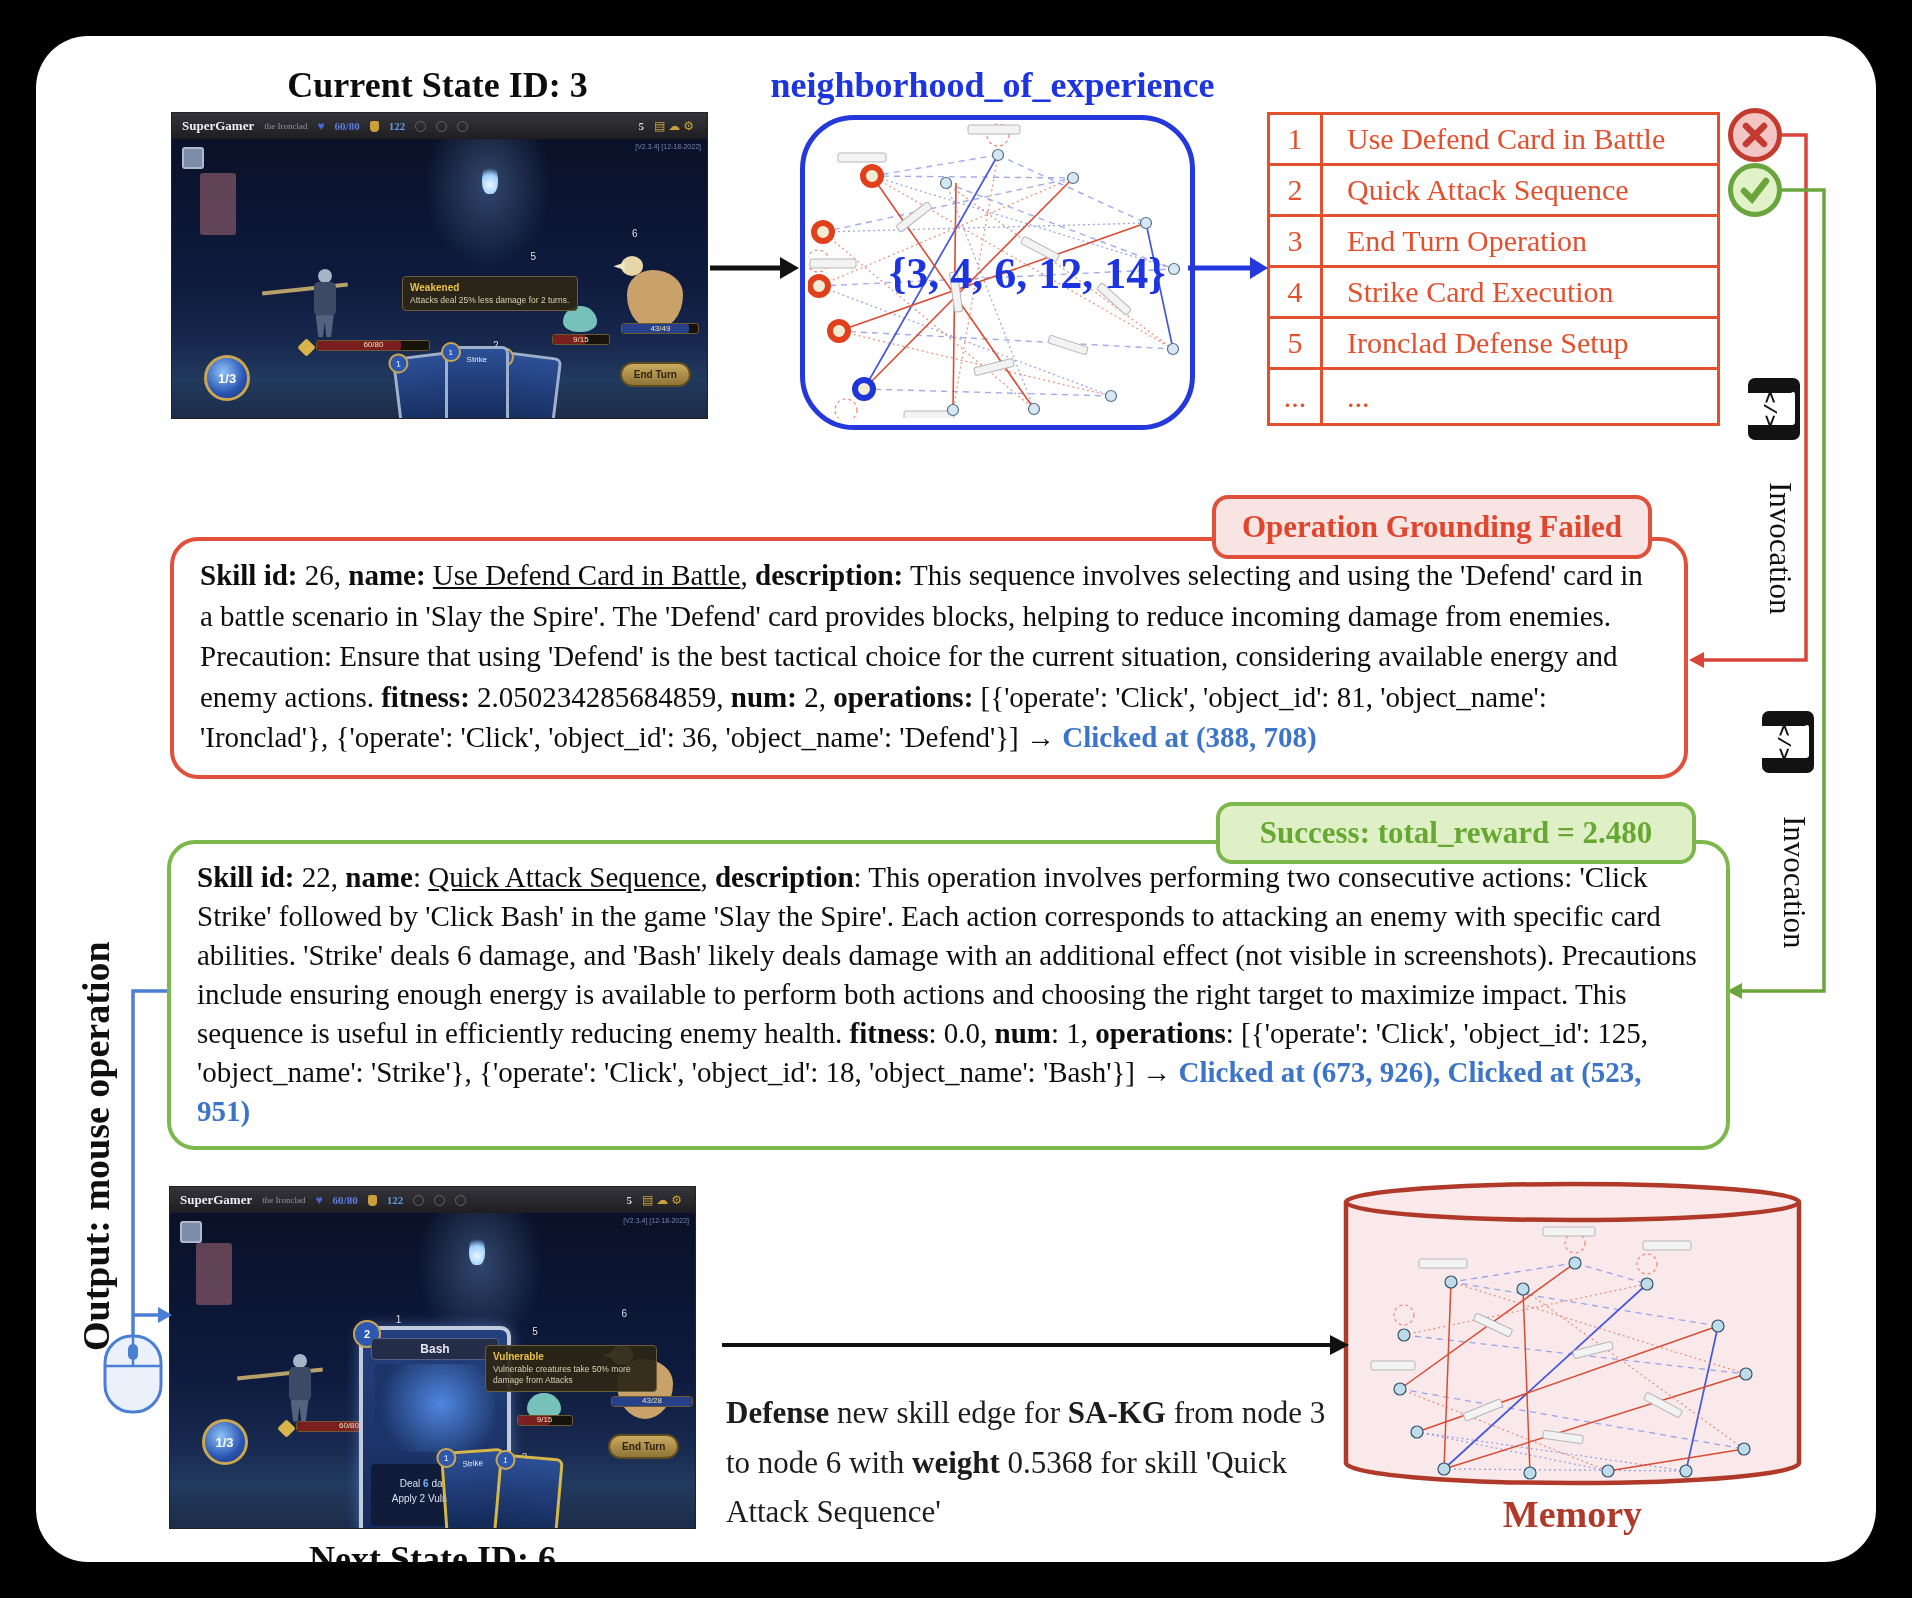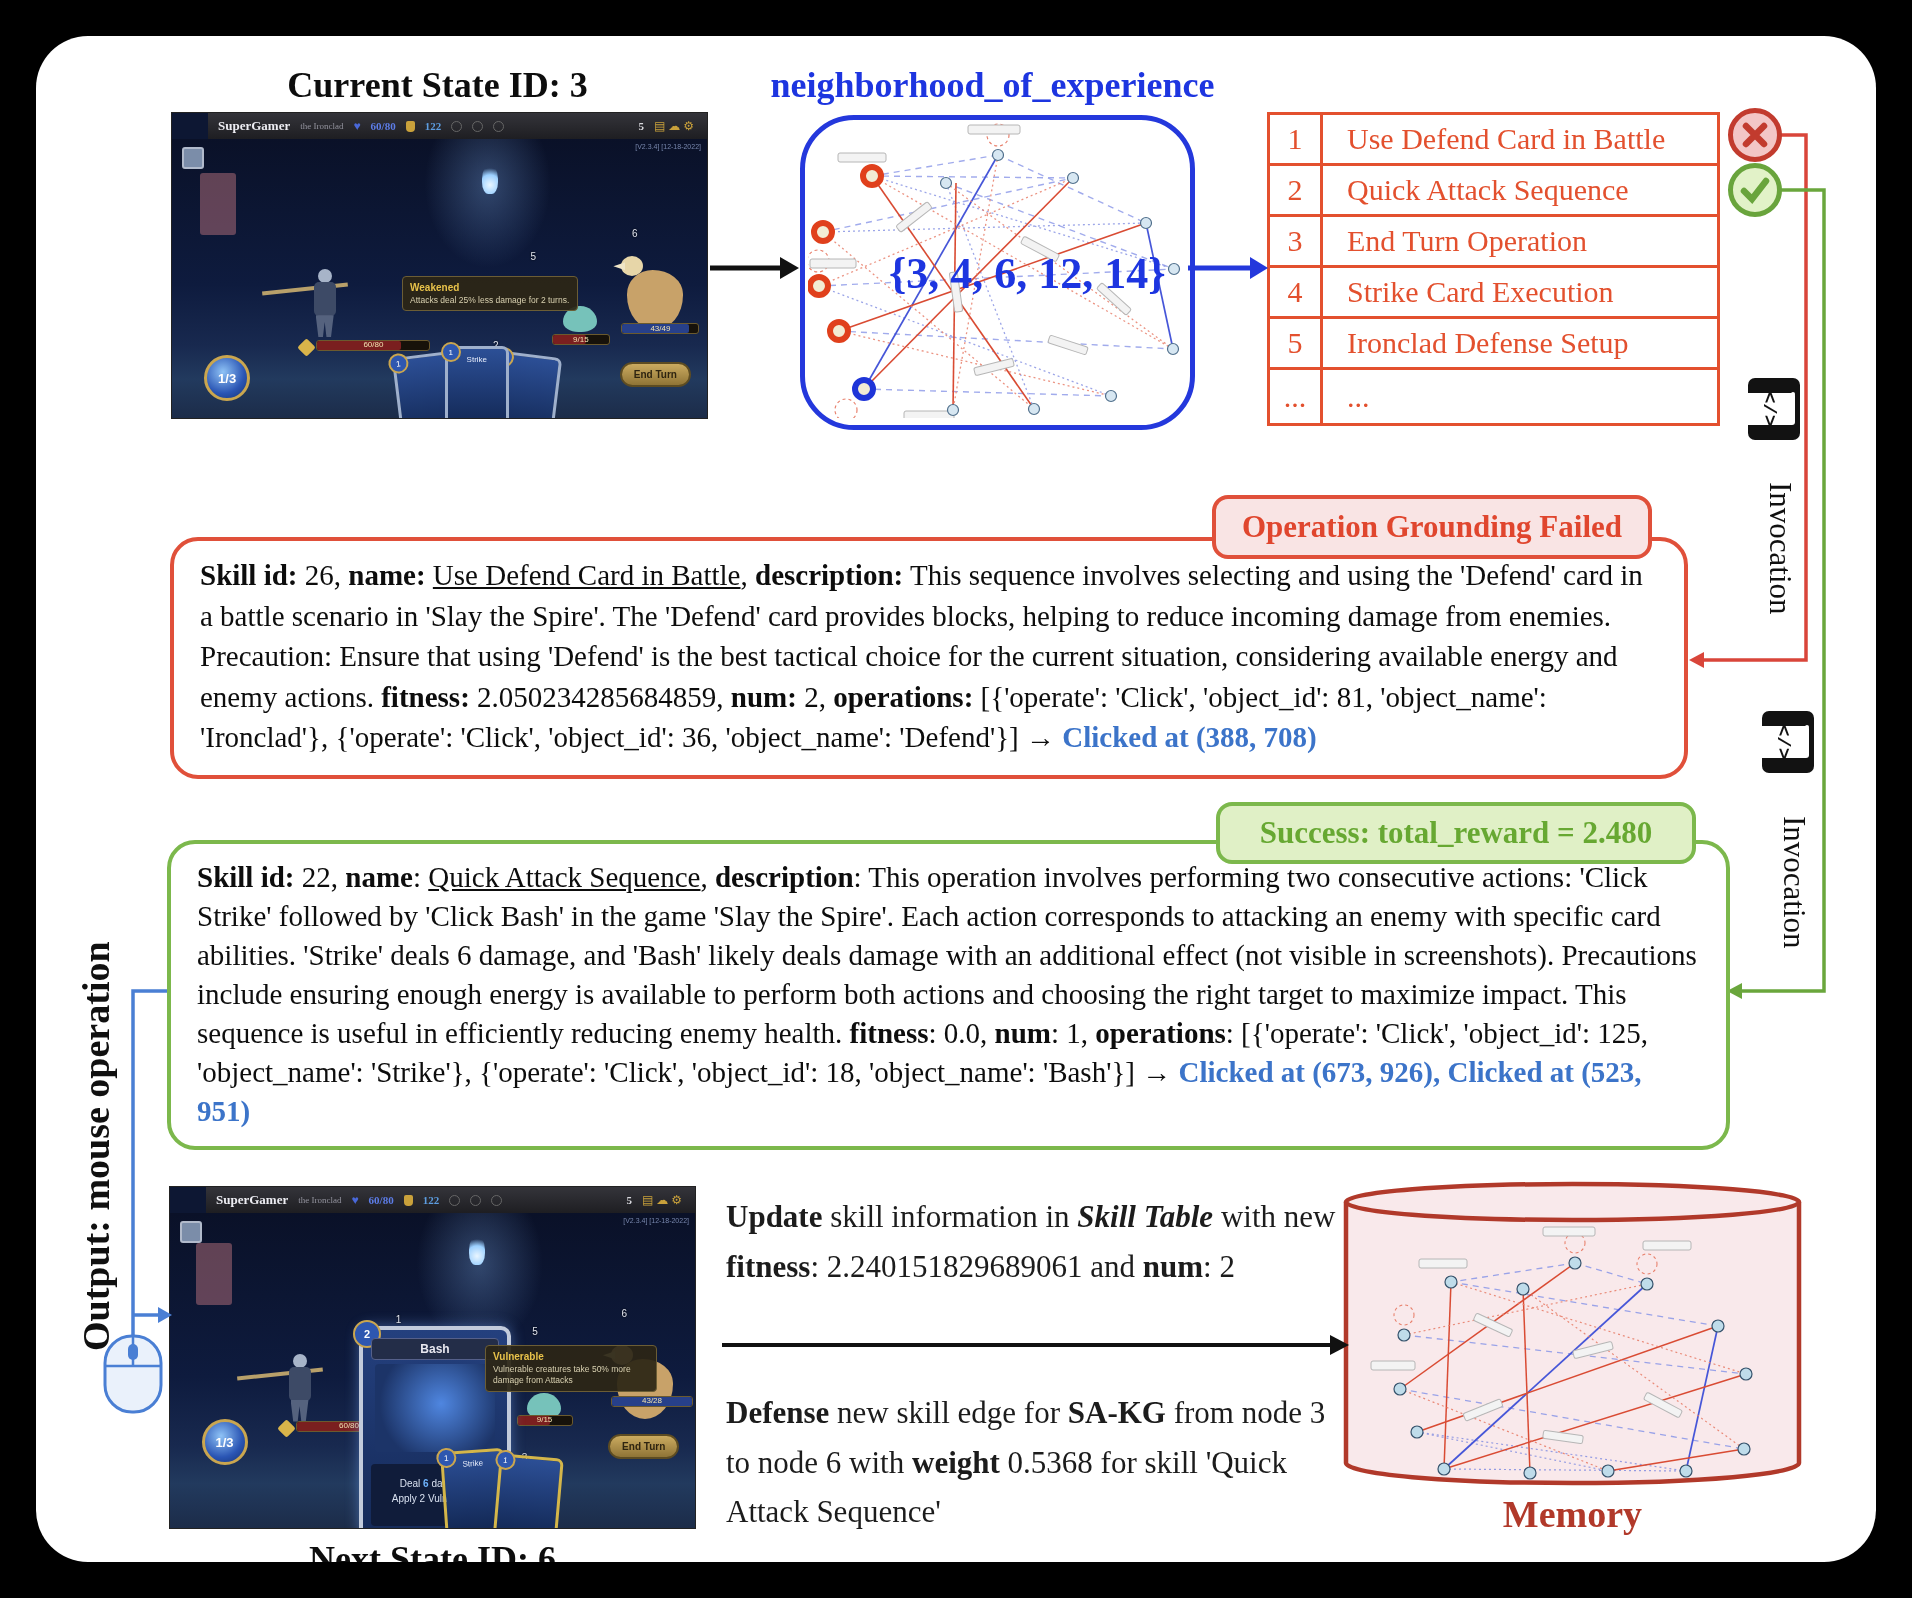--- a/index.html
+++ b/index.html
@@ -2,21 +2,21 @@
 <html><head>
 <meta charset="utf-8">
 <style>
   html,body{margin:0;padding:0;}
   body{width:1912px;height:1598px;background:#000;position:relative;font-family:"Liberation Serif",serif;}
   .canvas{position:absolute;left:36px;top:36px;width:1840px;height:1526px;background:#fff;border-radius:52px;overflow:hidden;}
   .abs{position:absolute;}
   .heading{font-weight:bold;font-size:36px;color:#0d0d0d;text-align:center;}
   
   .shot{position:absolute;background:#0d1733;overflow:hidden;box-shadow:0 0 0 1px #222;}
-  .tbar{position:absolute;left:0;top:0;right:0;height:26px;background:linear-gradient(180deg,#34343a,#1e1e22);display:flex;align-items:center;gap:10px;padding:0 10px;box-sizing:border-box;margin-left:36px;}
+  .tbar{position:absolute;left:0;top:0;right:0;height:26px;background:linear-gradient(180deg,#34343a,#1e1e22);display:flex;align-items:center;gap:10px;padding:0 10px;box-sizing:border-box;}
   .tbar .app{color:#ececf2;font-weight:bold;font-size:13px;}
   .tbar .chr{color:#93939e;font-size:9px;}
   .tbar .hp{color:#5d7de8;font-weight:bold;font-size:11px;}
   .tbar .heart{color:#4968d9;font-size:12px;}
   .tbar .gold{color:#5d9de0;font-weight:bold;font-size:11px;}
   .tbar .flask{width:9px;height:11px;background:#c9a13b;border-radius:2px 2px 4px 4px;display:inline-block;}
   .tbar .slot{width:9px;height:9px;border:1px solid #666;border-radius:50%;display:inline-block;}
   .tbar .floor{color:#d8d8dd;font-size:11px;font-weight:bold;margin-left:auto;}
   .tbar .ric{color:#c9a13b;font-size:12px;letter-spacing:3px;}
   .scene{position:absolute;left:0;top:26px;right:0;bottom:0;background:
@@ -405,21 +405,20 @@
           <div class="co">1</div>
           <div class="cn">Strike</div>
         </div>
       <div class="gcard" style="left:62%;bottom:-18px;transform:rotate(5deg);border-color:#d4b64a;">
           <div class="co">1</div>
         </div>
     </div>
   </div>
   <div class="abs heading" style="left:134px;top:1502px;width:525px;">Next State ID: 6</div>
 
-  <div class="upara" style="left:690px;top:1156px;width:620px;"><span style="font-weight: 700;">Update</span><span> skill information in </span><span style="font-weight: 700; font-style: italic;">Skill Table</span><span> with new </span><span style="font-weight: 700;">fitness</span><span>: 2.240151829689061 and </span><span style="font-weight: 700;">num</span><span>: 2</span></div>
   <div class="upara" style="left:690px;top:1352px;width:620px;"><span style="font-weight: 700;">Defense</span><span> new skill edge for </span><span style="font-weight: 700;">SA-KG</span><span> from node 3 to node 6 with </span><span style="font-weight: 700;">weight</span><span> 0.5368 for skill 'Quick Attack Sequence'</span></div>
 
   <svg class="abs" style="left:1307px;top:1145px;" width="459" height="325" viewBox="0 0 459 325">
     <path d="M3,21 L3,282 A226.5,20 0 0 0 456,282 L456,21" fill="#f9e9eb" stroke="#b1392a" stroke-width="4.5"></path>
     <ellipse cx="229.5" cy="21" rx="226.5" ry="18" fill="#f9e9eb" stroke="#b1392a" stroke-width="4.5"></ellipse>
     <g>
       <g stroke="#8a97e8" stroke-width="1.3" stroke-dasharray="6 5" opacity="0.85">
         <line x1="232" y1="82" x2="108" y2="101"></line>
           <line x1="232" y1="82" x2="304" y2="103"></line>
         <line x1="108" y1="101" x2="375" y2="145"></line>

